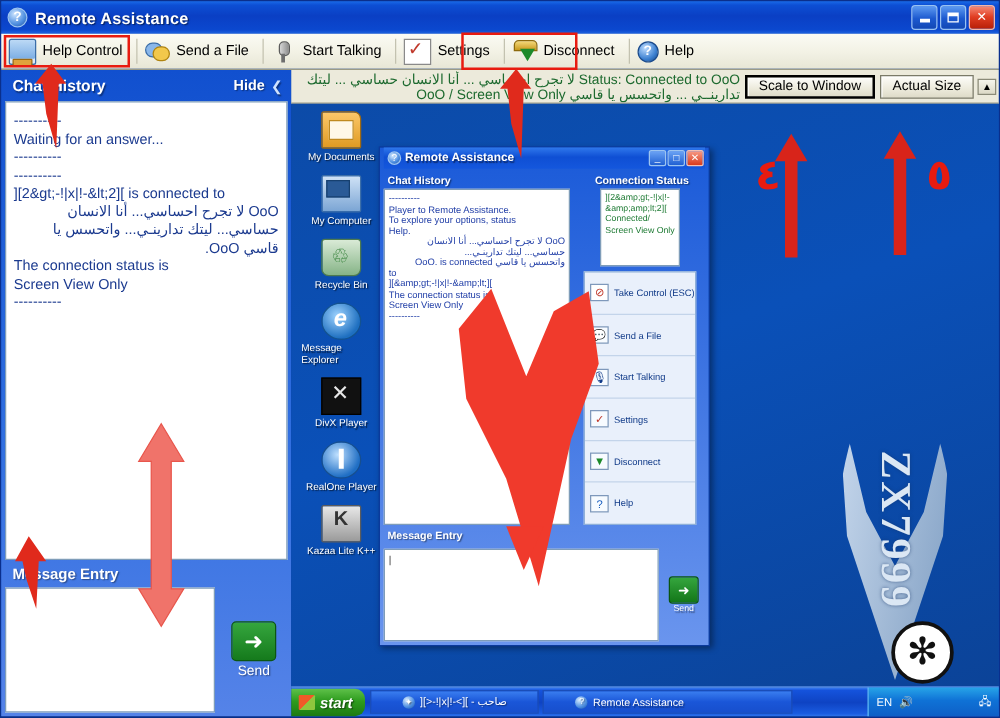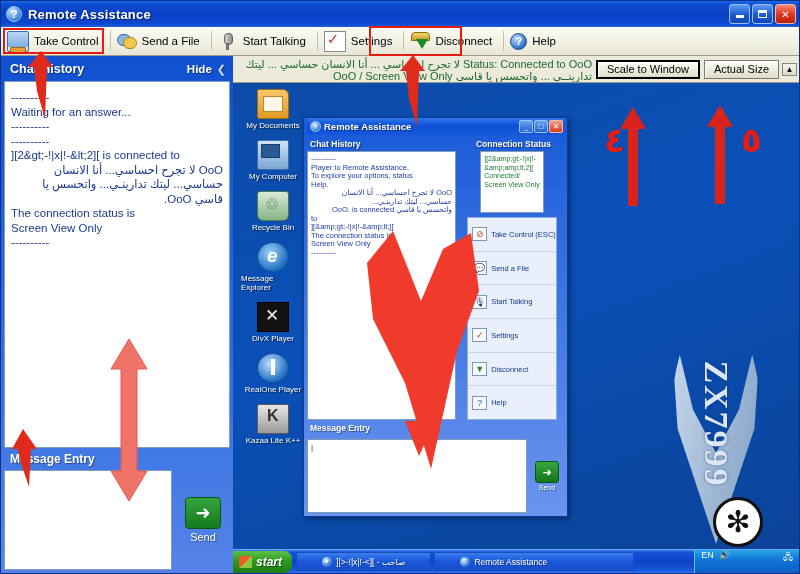--- a/index.html
+++ b/index.html
@@ -208,21 +208,21 @@
     text-shadow:1px 1px 1px rgba(0,0,0,.5);box-sizing:border-box;}
   .flagico{width:13px;height:12px;background:
      linear-gradient(135deg,#f05a28 0 50%,#8fc63d 50% 100%);border-radius:1px;}
   .tb-task{height:19px;display:flex;align-items:center;gap:4px;padding:0 25px;margin-right:3px;
     background:linear-gradient(180deg,#3a7ef0,#1a56d8 50%,#174fcd);border:1px solid #1a4db8;
     color:#fff;font-size:8.5px;box-sizing:border-box;max-width:165px;overflow:hidden;white-space:nowrap;
     text-shadow:1px 1px 1px rgba(0,0,0,.4);}
   .tb-task .ti{width:10px;height:10px;border-radius:50%;flex:none;
     background:radial-gradient(circle at 35% 30%,#d8ecff,#4a8ce0 60%,#1c4f9e);
     color:#fff;font-size:7px;display:flex;align-items:center;justify-content:center;}
-  .tray{margin-left:auto;display:flex;align-items:flex-start;gap:6px;padding:0 6px;height:100%;
+  .tray{margin-left:auto;display:flex;align-items:center;gap:6px;padding:0 6px;height:100%;
     background:linear-gradient(180deg,#27a4e8 0%,#0f72d6 45%,#0e5fc6 100%);
     border-left:1px solid #5fc0f5;color:#fff;font-size:9px;box-sizing:border-box;}
 
   
   .anno{position:absolute;z-index:40;pointer-events:none;color:#e81b10;}
   .num{font-size:34px;font-weight:bold;font-family:"DejaVu Sans",sans-serif;
     color:#e81b10;line-height:34px;}
   svg.annosvg{position:absolute;z-index:35;pointer-events:none;left:0;top:0;}
 </style>
 </head>
@@ -240,21 +240,21 @@
       <div class="tb-btn">
           <span class="max"></span>
         </div>
       <div class="tb-btn close">✕</div>
     </div>
   </div>
 
   <div class="toolbar">
     <div class="tbar-item">
       <span class="ico monitor"></span>
-      <span class="lbl">Take Control</span>
+      <span class="lbl">Help Control</span>
     </div>
     <div class="tbar-sep"></div>
     <div class="tbar-item">
       <span class="ico chat"></span>
       <span class="lbl">Send a File</span>
     </div>
     <div class="tbar-sep"></div>
     <div class="tbar-item">
       <span class="ico mic"></span>
       <span class="lbl">Start Talking</span>

